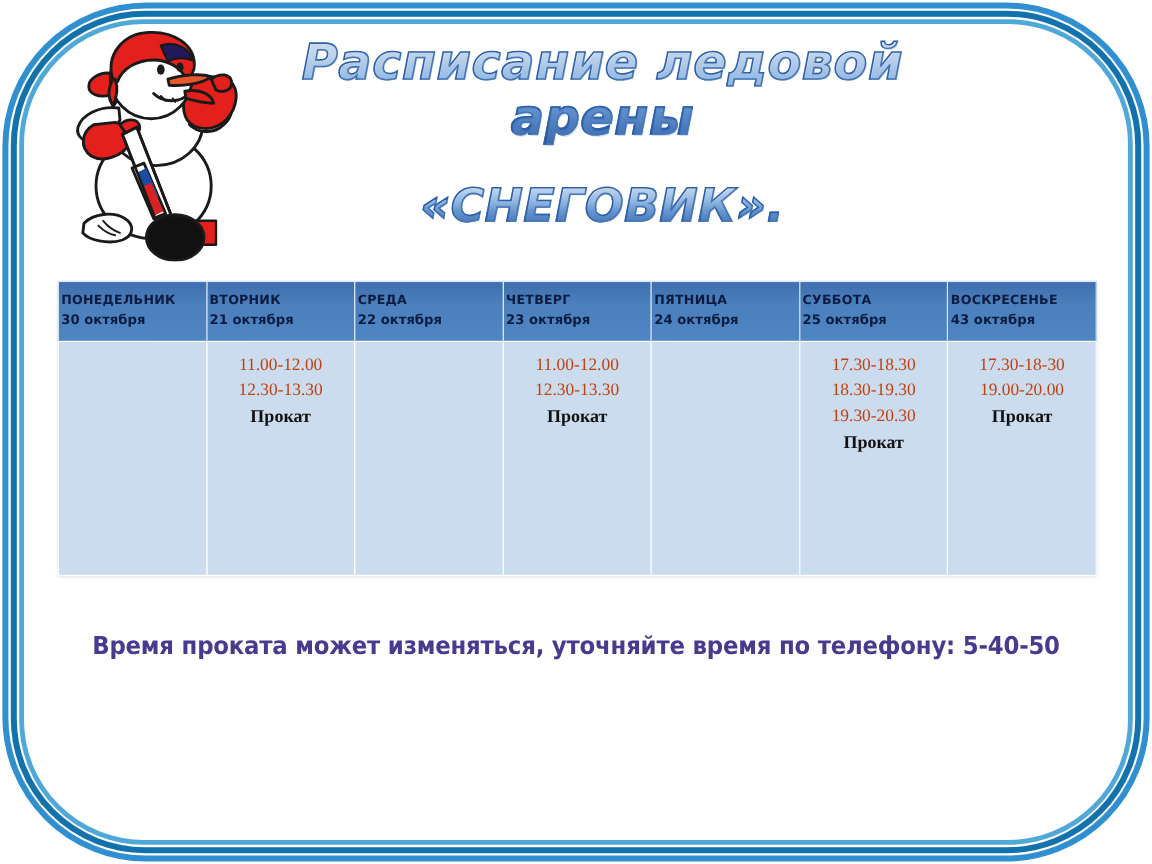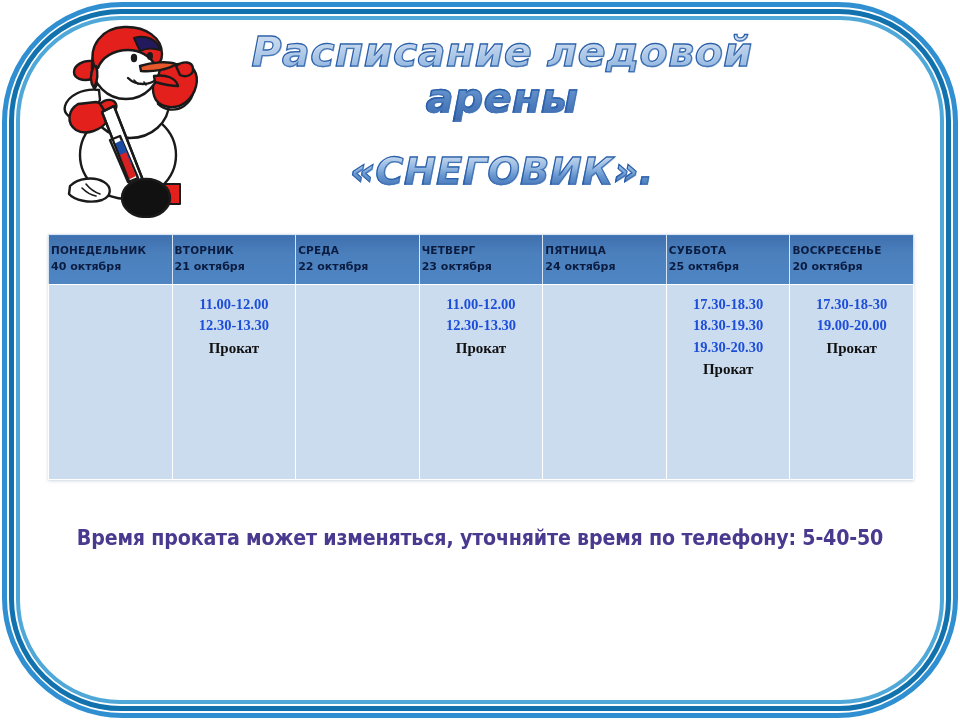--- a/index.html
+++ b/index.html
@@ -120,23 +120,23 @@
   table.schedule td {
     background: #ccdcef;
     border: 1px solid #ffffff;
     vertical-align: top;
     text-align: center;
     padding: 9px 4px 4px;
   }
   .slot {
     display: block;
     font-family: "Liberation Serif", serif;
-    font-weight: bold;
+    font-weight: normal;
     font-size: 14.5px;
-    color: #1d4ed8;
+    color: #c2410c;
     line-height: 1.47;
     white-space: nowrap;
   }
   .slot-label {
     display: block;
     font-family: "Liberation Serif", serif;
     font-weight: bold;
     font-size: 15px;
     color: #111111;
     line-height: 1.47;
@@ -227,21 +227,21 @@
     <div class="title-line l1">Расписание ледовой арены</div>
     <div class="title-line l2">«СНЕГОВИК».</div>
   </div>
 
   <div class="table-wrap">
     <table class="schedule">
       <thead>
         <tr>
           <th>
             <span class="day-name">ПОНЕДЕЛЬНИК</span>
-            <span class="day-date">40 октября</span>
+            <span class="day-date">30 октября</span>
           </th>
           <th>
             <span class="day-name">ВТОРНИК</span>
             <span class="day-date">21 октября</span>
           </th>
           <th>
             <span class="day-name">СРЕДА</span>
             <span class="day-date">22 октября</span>
           </th>
           <th>
@@ -251,21 +251,21 @@
           <th>
             <span class="day-name">ПЯТНИЦА</span>
             <span class="day-date">24 октября</span>
           </th>
           <th>
             <span class="day-name">СУББОТА</span>
             <span class="day-date">25 октября</span>
           </th>
           <th>
             <span class="day-name">ВОСКРЕСЕНЬЕ</span>
-            <span class="day-date">20 октября</span>
+            <span class="day-date">43 октября</span>
           </th>
         </tr>
       </thead>
       <tbody>
         <tr>
           <td></td>
           <td>
               <span class="slot">11.00-12.00</span>
               <span class="slot">12.30-13.30</span>
               <span class="slot-label">Прокат</span>

